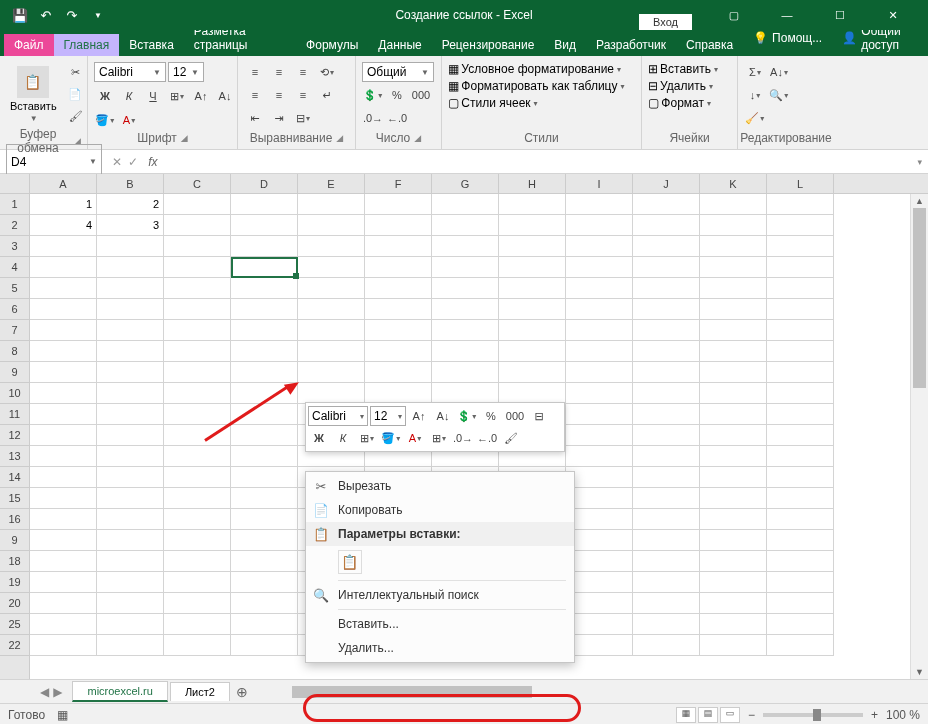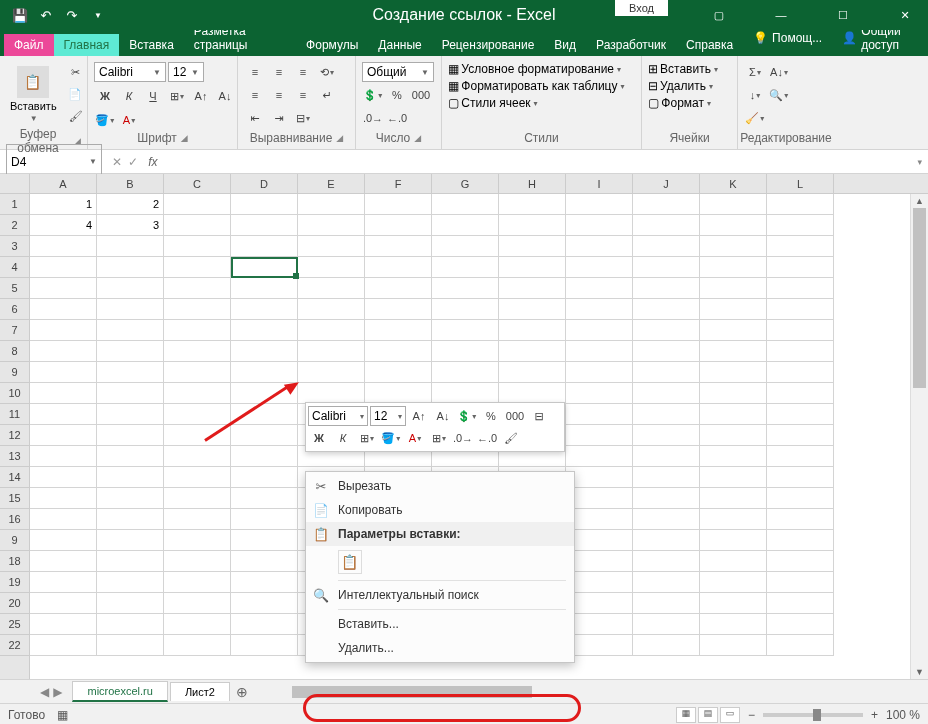--- a/index.html
+++ b/index.html
@@ -1,27 +1,27 @@
 <!DOCTYPE html>
 <html><head>
 <meta charset="utf-8">
 <style>
 *{margin:0;padding:0;box-sizing:border-box;font-family:'Segoe UI',Tahoma,sans-serif;font-size:12px;user-select:none}
 body{width:928px;height:724px;background:#fff;overflow:hidden;position:relative}
 .titlebar{height:30px;background:#0c6332;display:flex;align-items:center;color:#fff;position:relative}
 .qat{display:flex;align-items:center;gap:2px;padding-left:8px}
 .qat-btn{width:24px;height:24px;display:flex;align-items:center;justify-content:center;color:#fff;font-size:13px}
-.title{position:absolute;left:50%;transform:translateX(-50%);font-size:16px}
-.win-controls{position:absolute;right:0;display:flex;align-items:flex-start;gap:16px}
+.title{position:absolute;left:50%;transform:translateX(-50%);font-size:12px}
+.win-controls{position:absolute;right:12px;display:flex;align-items:flex-end;gap:7px}
 .login-btn{background:#fff;color:#333;padding:2px 14px;margin-right:12px;font-size:11px}
 .win-btn{width:46px;height:30px;display:flex;align-items:center;justify-content:center;font-size:11px}
 .ribbon-tabs{height:26px;background:#0c6332;display:flex;align-items:flex-end;padding-left:4px}
 .tab{padding:4px 10px;color:#fff;font-size:12px;cursor:pointer}
 .tab.file{background:#ec4899}
-.tab.active{background:#5eead4;color:#217346}
+.tab.active{background:#c4b5fd;color:#217346}
 .tab-right{margin-left:auto;display:flex;align-items:center;padding-right:8px}
 .tab-right .tab{display:flex;align-items:center;gap:4px}
 .ribbon{height:94px;background:#f1f1f1;border-bottom:1px solid #d4d4d4;display:flex}
 .rgroup{border-right:1px solid #d4d4d4;padding:2px 6px;display:flex;flex-direction:column;justify-content:space-between;min-width:50px}
 .rgroup-content{flex:1;display:flex;align-items:flex-start;gap:4px;padding-top:4px}
 .rgroup-label{font-size:11px;color:#666;text-align:center;padding-bottom:2px;display:flex;justify-content:center;align-items:center;gap:4px}
 .rgroup-label .launcher{font-size:9px;color:#888}
 .rbtn{display:flex;flex-direction:column;align-items:center;gap:2px;padding:2px;cursor:pointer}
 .rbtn-ico{width:20px;height:20px;background:#ddd;display:flex;align-items:center;justify-content:center;font-size:14px}
 .rbtn-lbl{font-size:11px}

